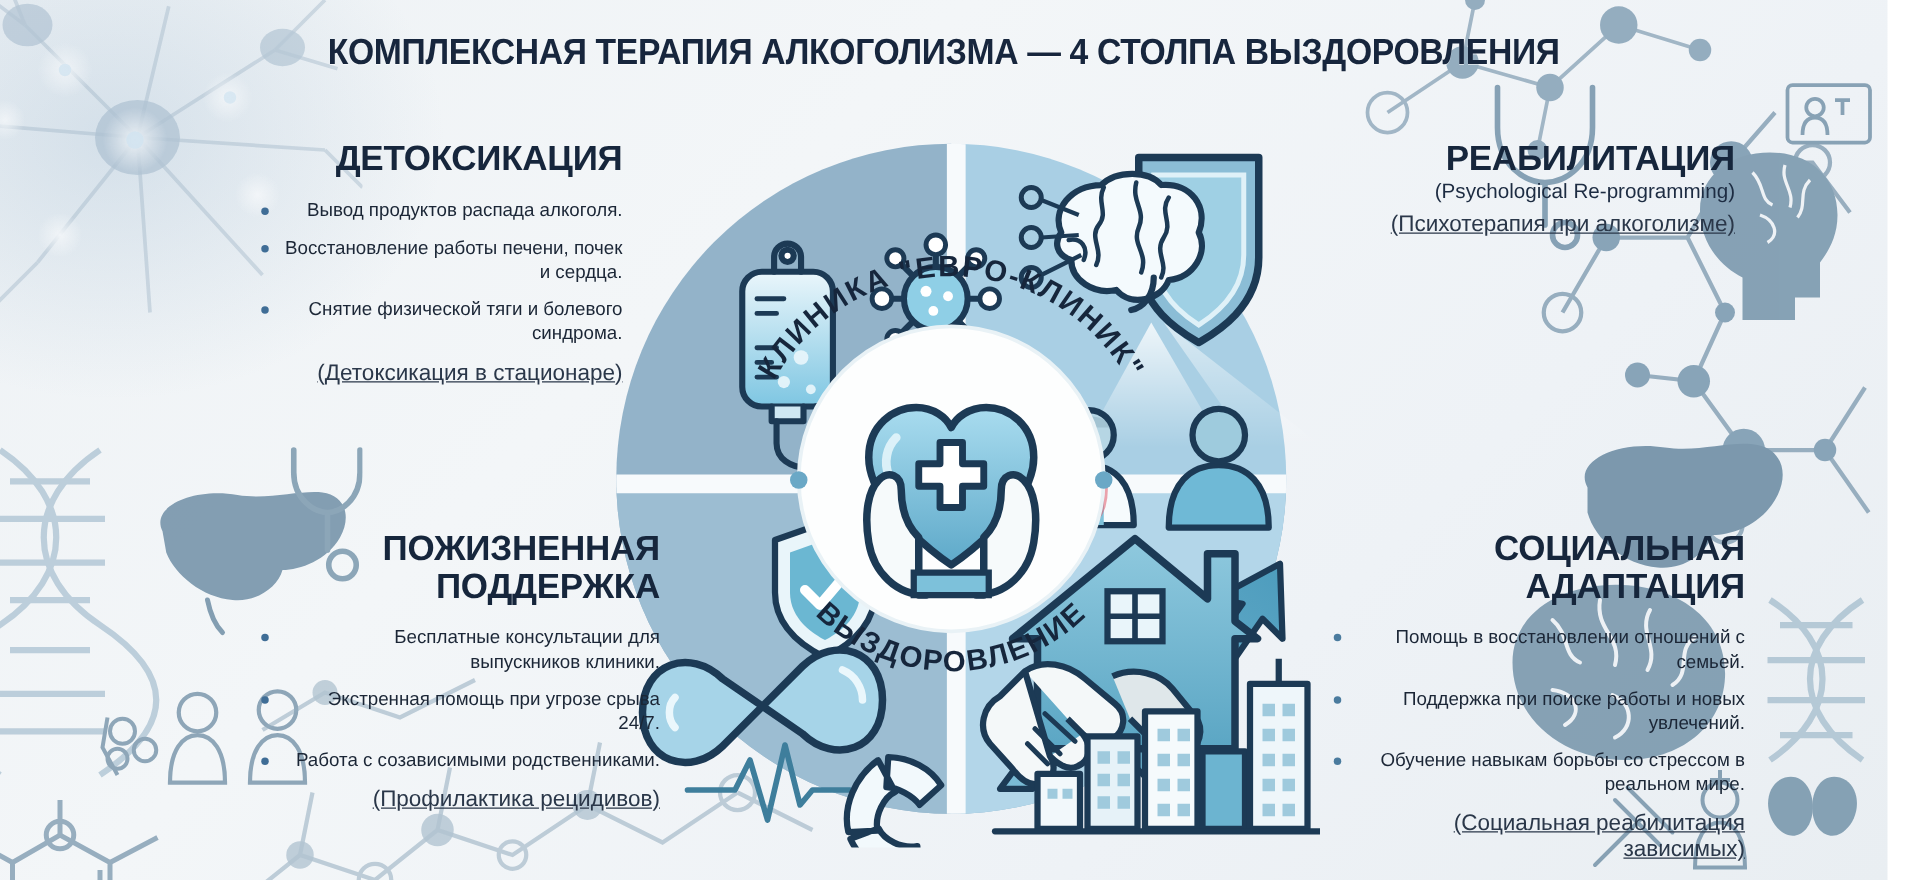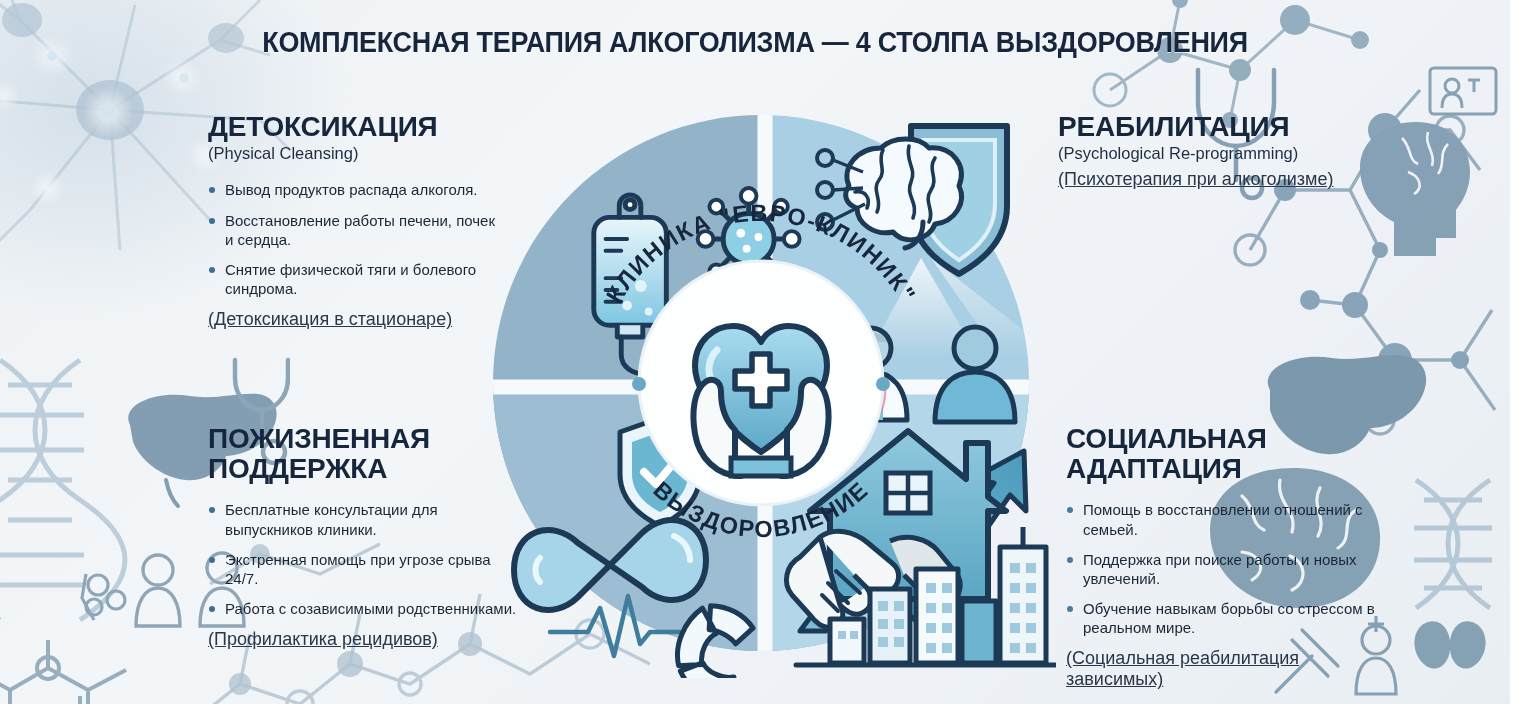--- a/index.html
+++ b/index.html
@@ -33,21 +33,21 @@
     letter-spacing: -0.3px;
     color: #17263d;
     font-family: "Liberation Sans", sans-serif;
     transform: scaleX(0.93);
     transform-origin: center;
     text-shadow: 0 1px 0 rgba(255,255,255,.6);
     white-space: nowrap;
   }
 
   
-  .block { position: absolute; }
+  .block { position: absolute; text-align: right; }
   .block.tl { left: 208px; top: 112px; width: 290px; }
   .block.tr { left: 1058px; top: 112px; width: 330px; }
   .block.bl { left: 208px; top: 424px; width: 320px; }
   .block.br { left: 1066px; top: 424px; width: 330px; }
 
   .blk-title {
     font-size: 28px; font-weight: bold; color: #16263c;
     line-height: 1.06; letter-spacing: -0.2px;
   }
   .blk-sub {
@@ -521,21 +521,20 @@
         <textPath href="#arcTopPath" startOffset="50%" text-anchor="middle" id="arcTopText">КЛИНИКА "ЕВРО-КЛИНИК"</textPath>
       </text>
       <text class="arc-text" font-size="23.5" letter-spacing="1.6">
         <textPath href="#arcBotPath" startOffset="50%" text-anchor="middle" id="arcBotText">ВЫЗДОРОВЛЕНИЕ</textPath>
       </text>
     </svg>
   </div>
 
   <div class="block tl">
     <div class="blk-title">ДЕТОКСИКАЦИЯ</div>
-    <div class="blk-sub">(Physical Cleansing)</div>
     <ul class="bullets">
       <li>Вывод продуктов распада алкоголя.</li>
       <li>Восстановление работы печени, почек и сердца.</li>
       <li>Снятие физической тяги и болевого синдрома.</li>
     </ul>
     <div class="blk-note">(Детоксикация в стационаре)</div>
   </div>
 
   <div class="block tr">
     <div class="blk-title">РЕАБИЛИТАЦИЯ</div>

